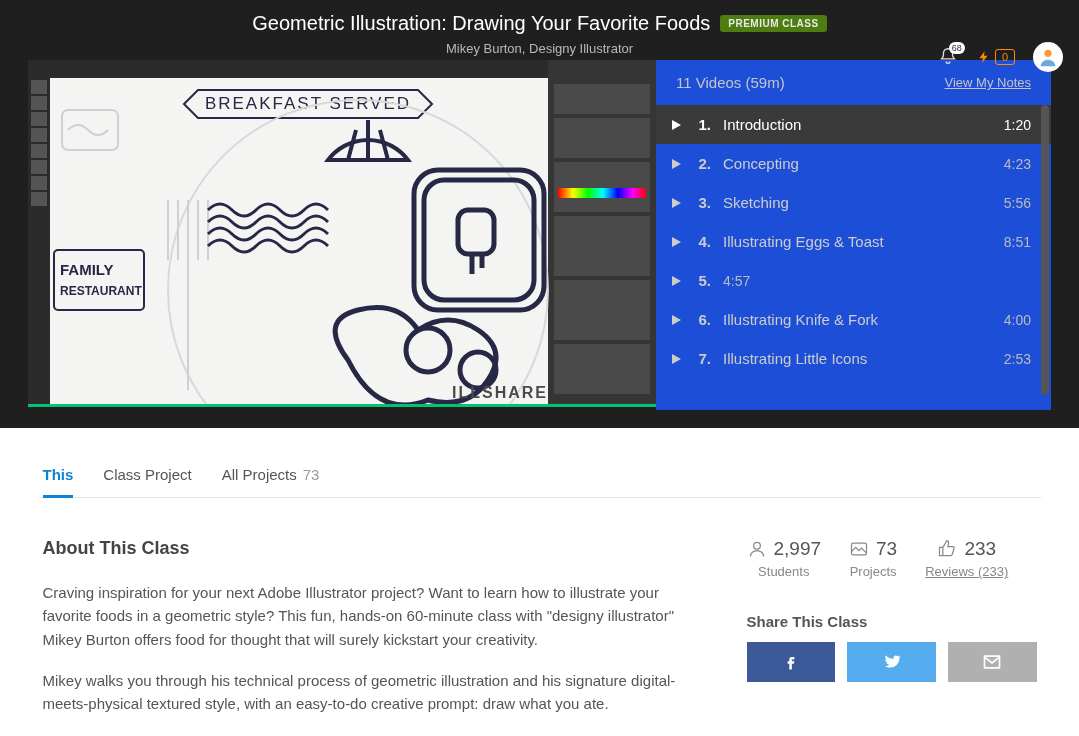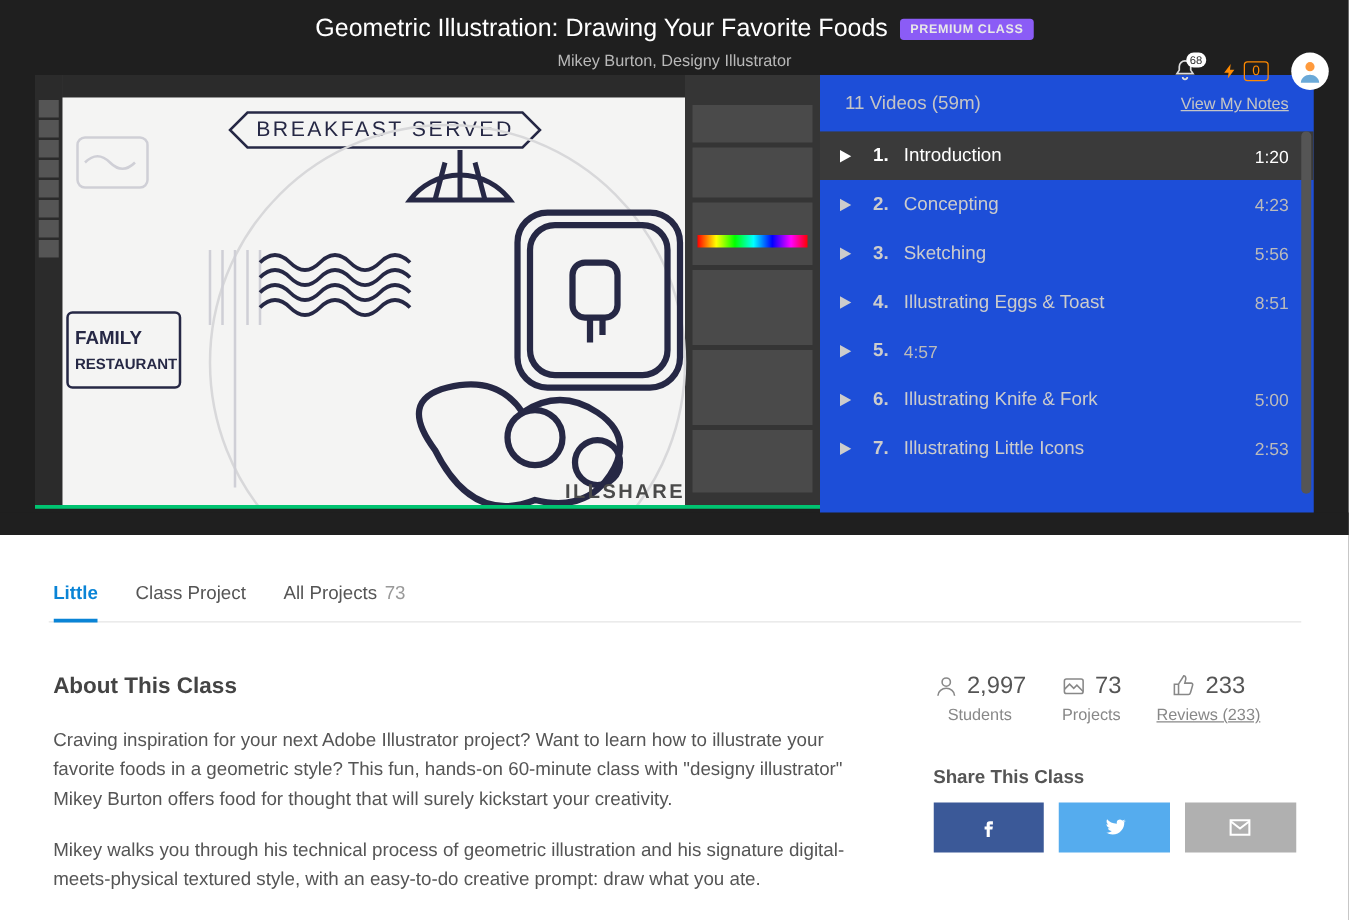--- a/index.html
+++ b/index.html
@@ -3,21 +3,21 @@
 <meta charset="utf-8">
 <style>
 * { margin:0; padding:0; box-sizing:border-box; font-family: -apple-system, BlinkMacSystemFont, "Segoe UI", Helvetica, Arial, sans-serif; }
 body { background:#fff; color:#222; width:1079px; }
 .top { background:#1f1f1f; color:#fff; }
 .header { display:flex; align-items:flex-start; padding:8px 16px 6px 16px; position:relative; height:60px; }
 .logo { font-weight:600; letter-spacing:4px; font-size:18px; color:#fff; margin-top:20px; }
 .title-block { position:absolute; left:0; right:0; text-align:center; pointer-events:none; }
 .title-row { display:inline-flex; align-items:center; gap:10px; margin-top:4px; }
 .title { font-size:20px; font-weight:400; }
-.badge { background:#8b5cf6; color:#e8e8e8; font-size:10px; letter-spacing:.5px; padding:3px 8px; border-radius:3px; font-weight:600; }
+.badge { background:#4d7c0f; color:#e8e8e8; font-size:10px; letter-spacing:.5px; padding:3px 8px; border-radius:3px; font-weight:600; }
 .subtitle { font-size:13px; color:#b9b9b9; margin-top:6px; }
 .header-right { margin-left:auto; display:flex; align-items:center; gap:18px; margin-top:34px; }
 .bell { width:22px; height:22px; color:#ddd; position:relative; }
 .bell svg { width:22px; height:22px; }
 .bell .count { position:absolute; top:-4px; right:-6px; background:#fff; color:#333; font-size:9px; border-radius:8px; padding:0 3px; line-height:12px; }
 .bolt { display:flex; align-items:center; gap:4px; color:#ff8a00; }
 .bolt svg { width:14px; height:20px; }
 .bolt-box { border:1px solid #ff8a00; color:#ff8a00; font-size:11px; padding:1px 6px; border-radius:3px; }
 .avatar { width:30px; height:30px; border-radius:50%; background:#fff; display:flex; align-items:center; justify-content:center; }
 .avatar svg { width:22px; height:22px; }
@@ -229,38 +229,38 @@
           </div>
           <div class="video-item">
             <span class="play-tri"></span>
             <span class="vnum">5.</span>
             <span class="vdur">4:57</span>
           </div>
           <div class="video-item">
             <span class="play-tri"></span>
             <span class="vnum">6.</span>
             <span class="vtitle">Illustrating Knife &amp; Fork</span>
-            <span class="vdur">5:00</span>
+            <span class="vdur">4:00</span>
           </div>
           <div class="video-item">
             <span class="play-tri"></span>
             <span class="vnum">7.</span>
             <span class="vtitle">Illustrating Little Icons</span>
             <span class="vdur">2:53</span>
           </div>
         </div>
     </div>
   </div>
   <div class="below-player"></div>
 </div>
 
 <div class="content">
   <div class="tabs-row">
     <div class="tabs">
-      <div class="tab active"><span>Little</span></div>
+      <div class="tab active"><span>This</span></div>
       <div class="tab"><span>Class Project</span></div>
       <div class="tab"><span>All Projects</span><span class="cnt">73</span></div>
     </div>
   </div>
 
   <div class="main-cols">
     <div class="left">
       <h2>About This Class</h2>
       <p>Craving inspiration for your next Adobe Illustrator project? Want to learn how to illustrate your favorite foods in a geometric style? This fun, hands-on 60-minute class with "designy illustrator" Mikey Burton offers food for thought that will surely kickstart your creativity.</p>
       <p>Mikey walks you through his technical process of geometric illustration and his signature digital-meets-physical textured style, with an easy-to-do creative prompt: draw what you ate.</p>

